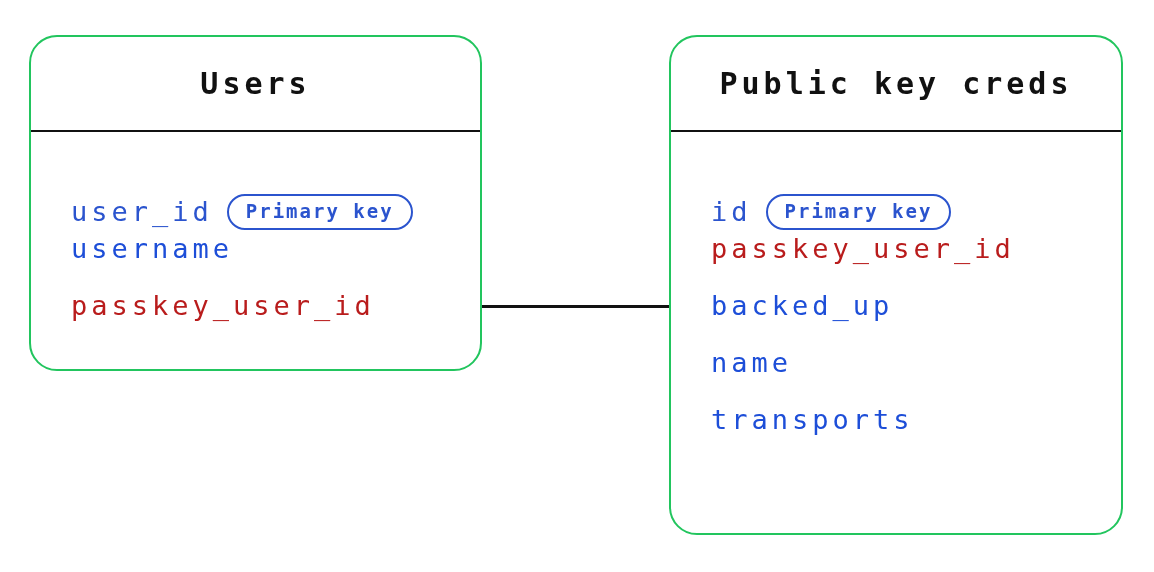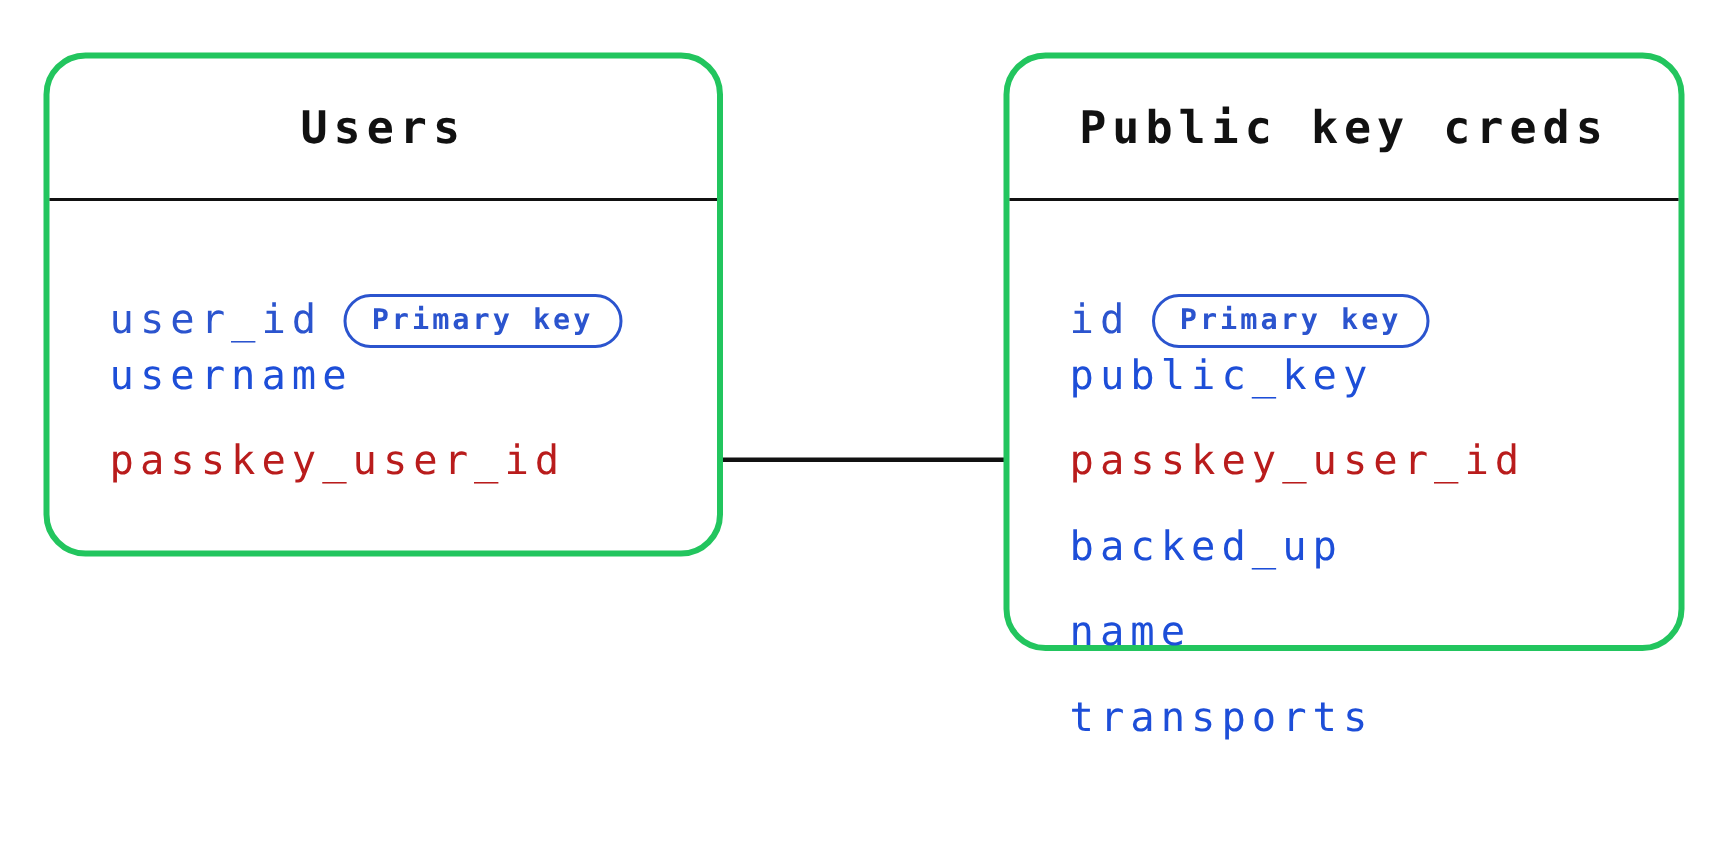--- a/index.html
+++ b/index.html
@@ -9,27 +9,27 @@
     width: 1154px; height: 572px; overflow: hidden;
   }
   .canvas {
     position: relative;
     width: 1154px; height: 572px;
     background: #ffffff;
   }
   .entity {
     position: absolute;
     background: #ffffff;
-    border: 4px solid #22c55e;
+    border: 2px solid #22c55e;
     border-radius: 28px;
     display: flex;
     flex-direction: column;
   }
   .entity-users { left: 29px; top: 35px; width: 453px; height: 336px; }
-  .entity-creds { left: 669px; top: 35px; width: 454px; height: 399px; }
+  .entity-creds { left: 669px; top: 35px; width: 454px; height: 500px; }
   .entity-header {
     height: 95px;
     flex: 0 0 95px;
     border-bottom: 2px solid #111111;
     display: flex;
     align-items: center;
     justify-content: center;
   }
   .entity-title {
     font-size: 30px;
@@ -105,23 +105,20 @@
   <div class="entity entity-creds">
     <div class="entity-header">
       <div class="entity-title">Public key creds</div>
     </div>
     <div class="entity-body">
       <div class="row">
         <span class="field c-blue">id</span>
         <span class="badge">Primary key</span>
       </div>
       <div class="row">
-        <span class="field c-black">public_key</span>
-      </div>
-      <div class="row">
         <span class="field c-orange">passkey_user_id</span>
       </div>
       <div class="row">
         <span class="field c-black">backed_up</span>
       </div>
       <div class="row">
         <span class="field c-black">name</span>
       </div>
       <div class="row">
         <span class="field c-black">transports</span>

